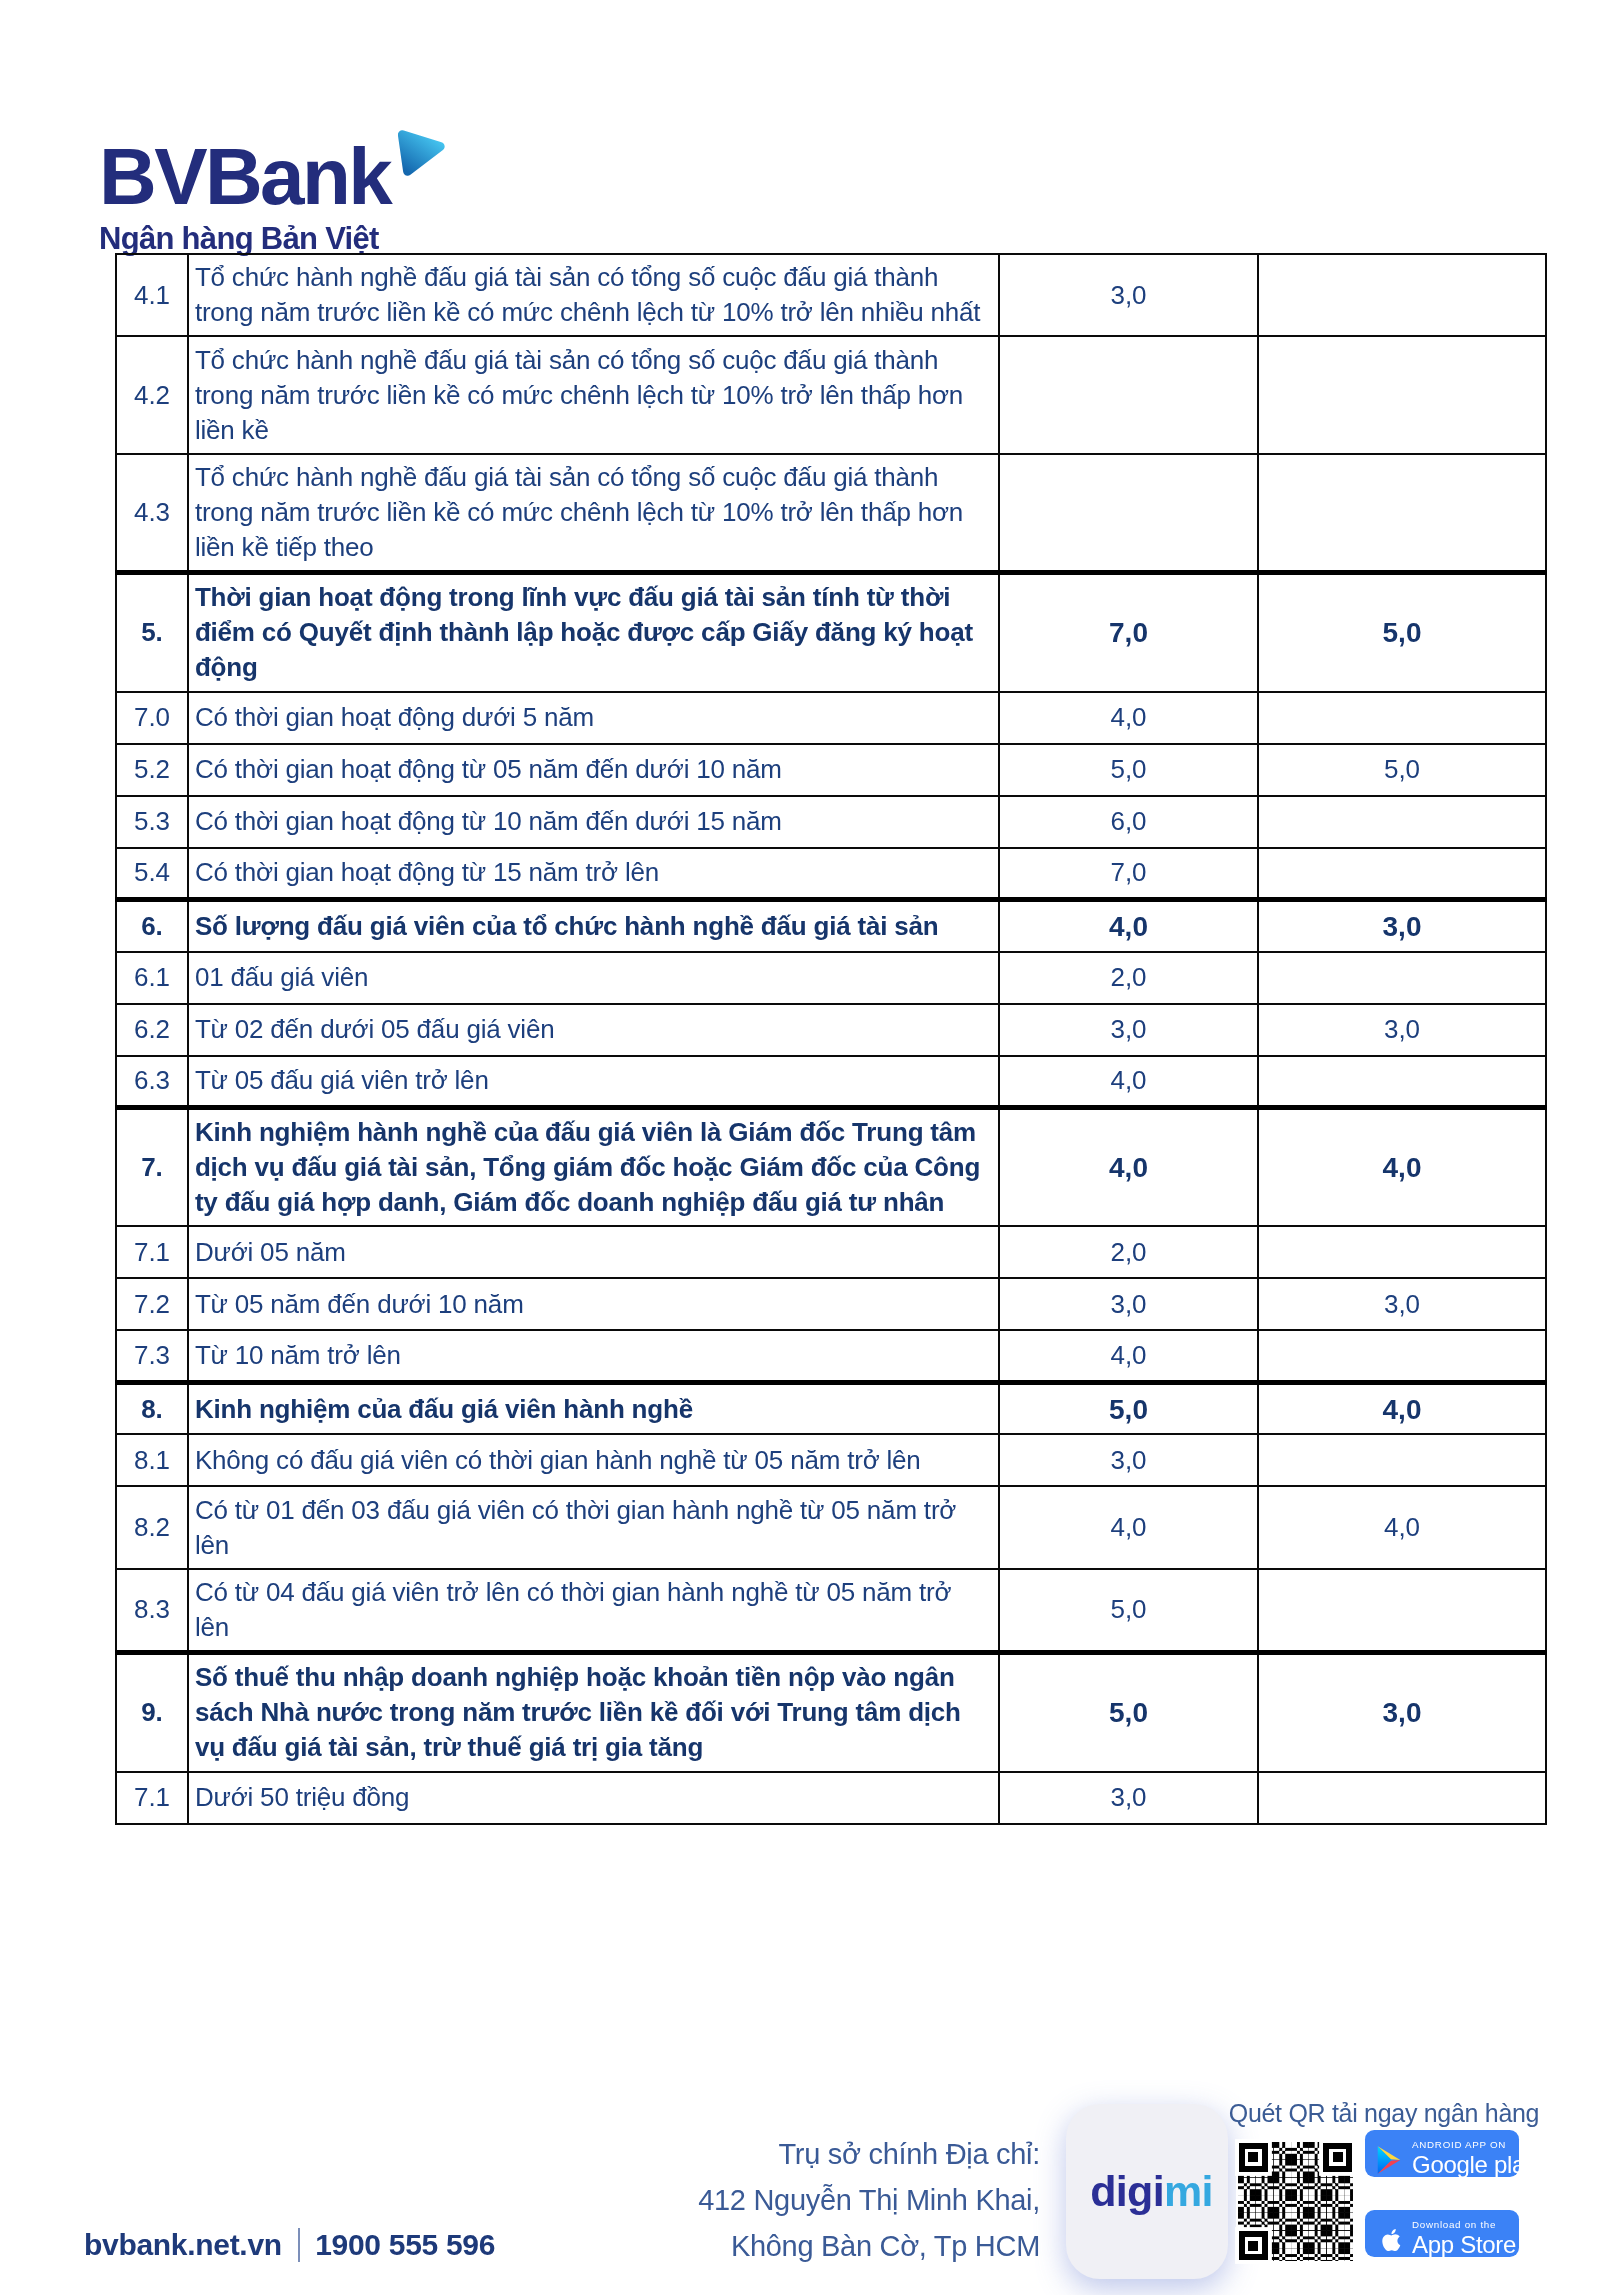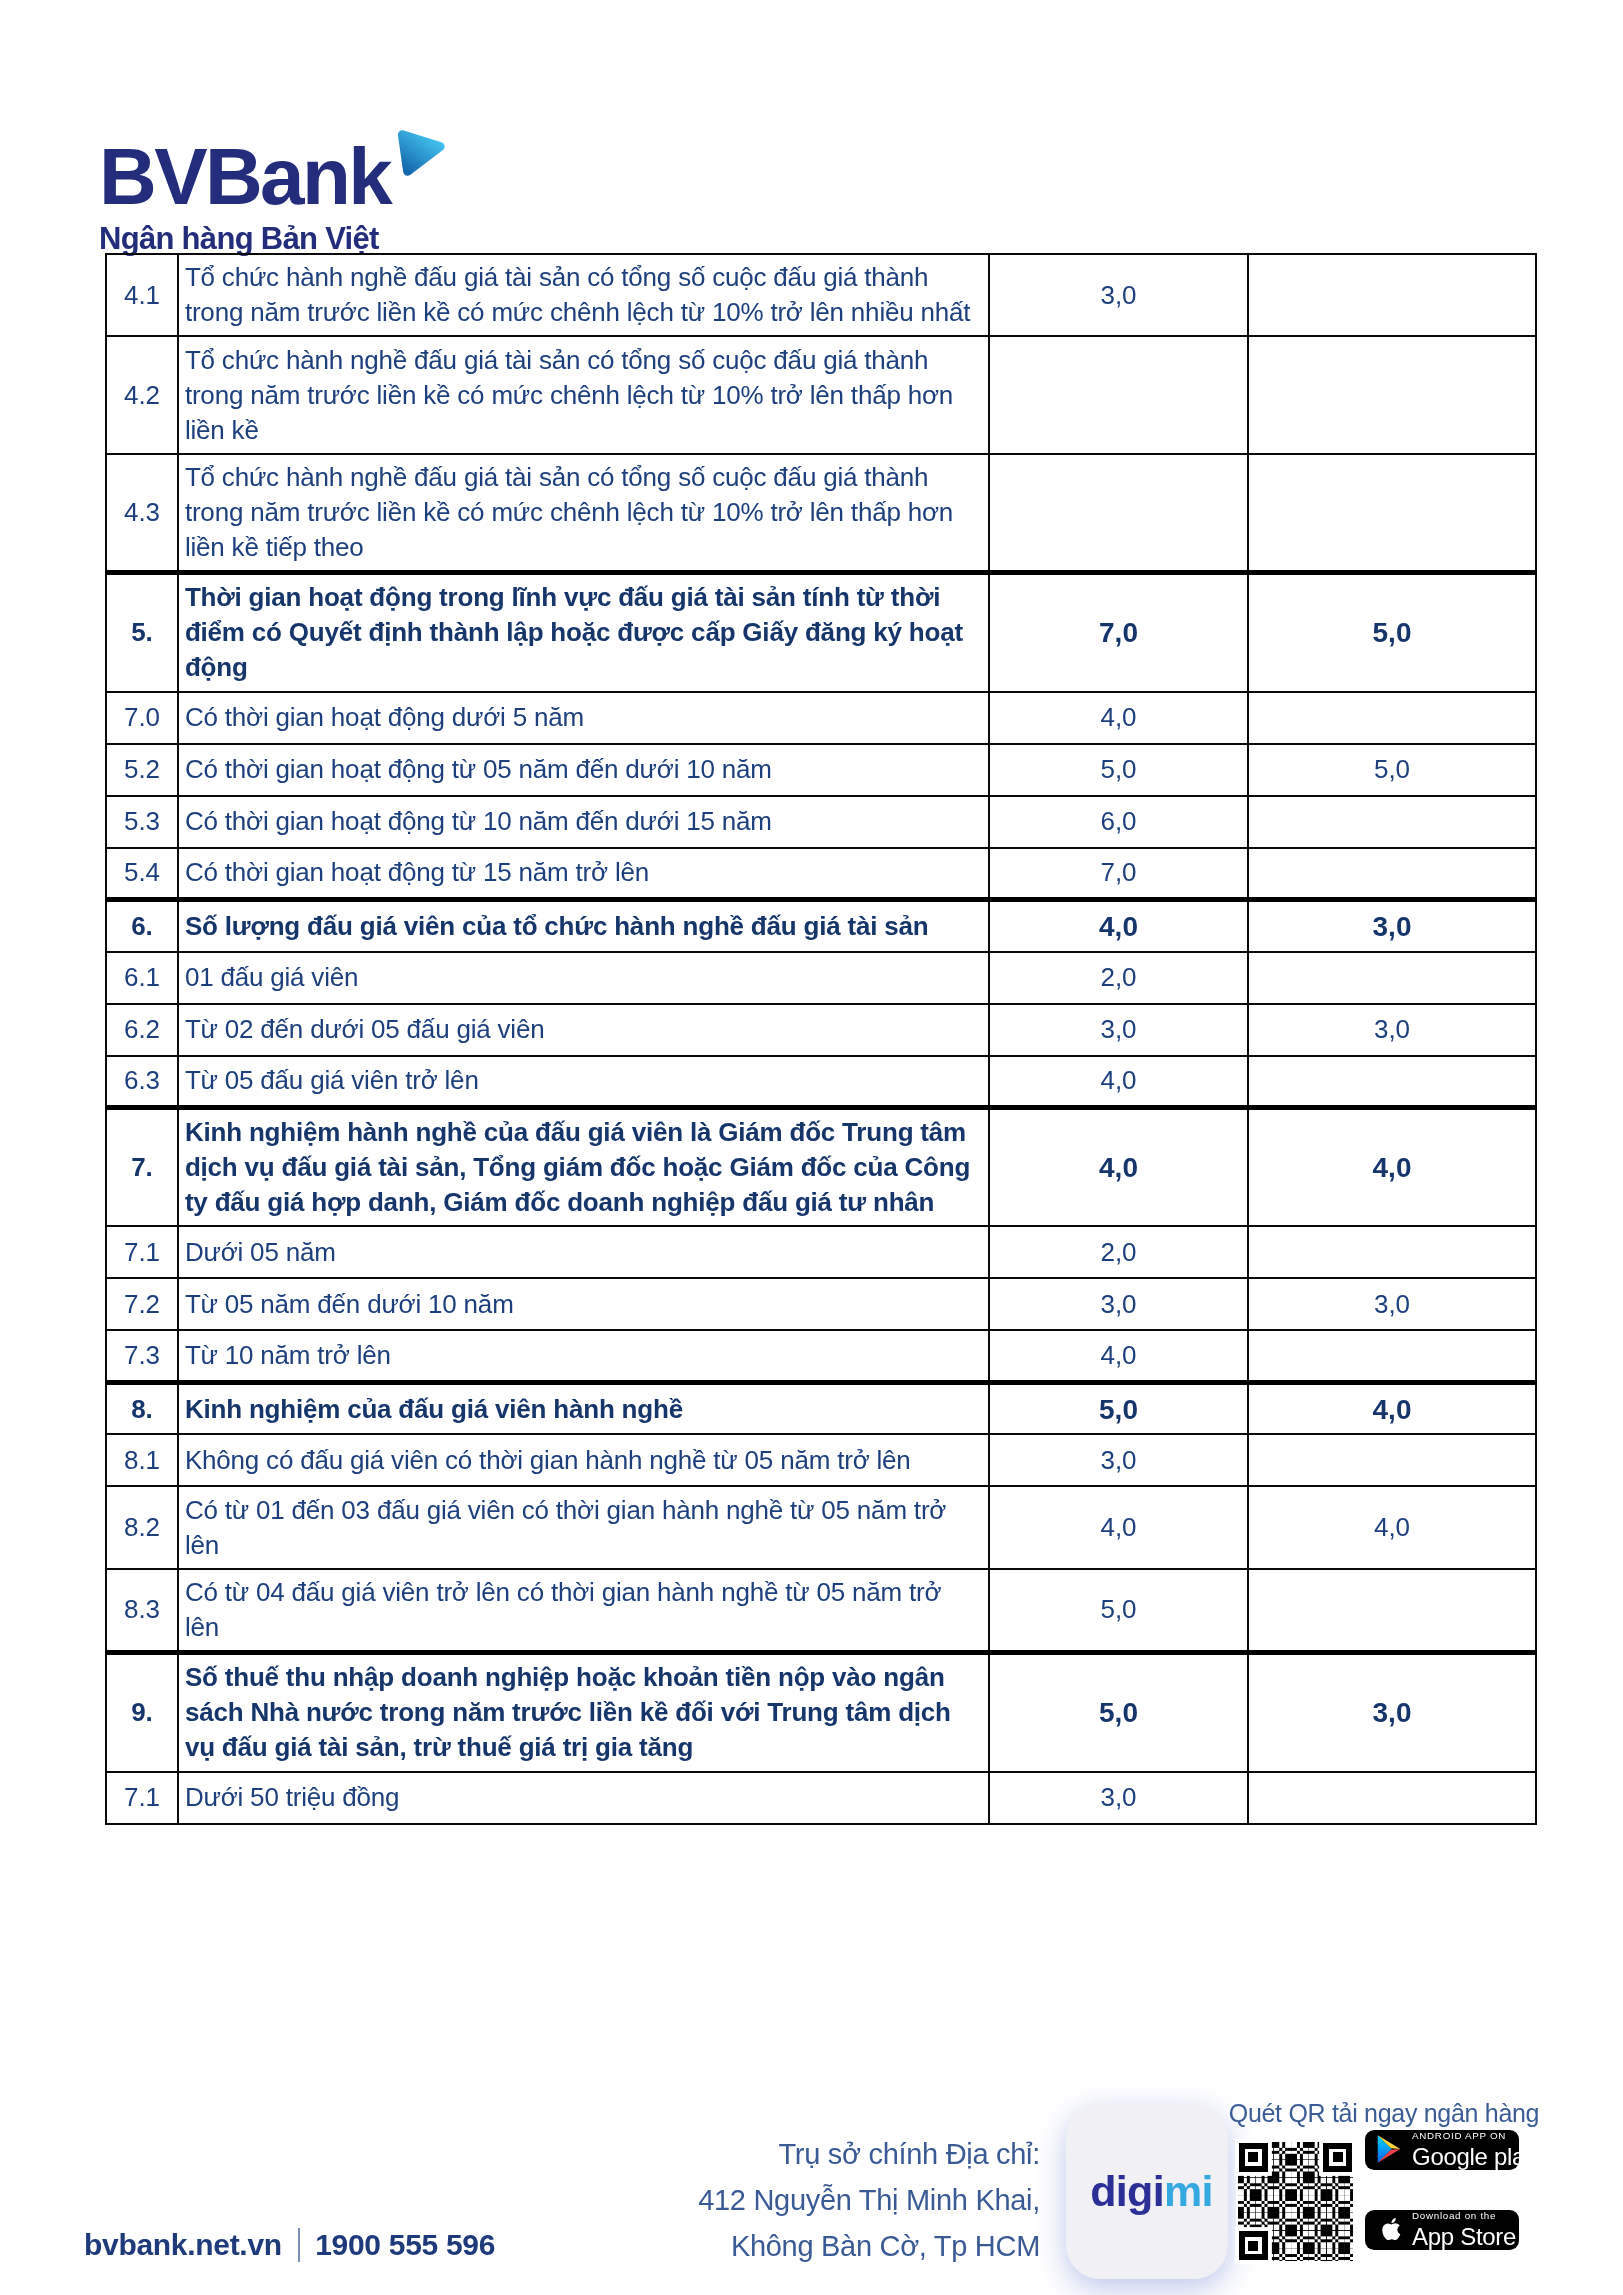--- a/index.html
+++ b/index.html
@@ -19,21 +19,21 @@
     color: #232d7c; line-height: 1;
   }
   .logo-tri { position:absolute; right:-58px; top:-10.5px; }
   .tagline {
     font-size: 31px; font-weight: bold; color:#232d7c;
     letter-spacing: -0.7px; margin-top: 3.9px;
   }
 
   
   table.criteria {
-    position:absolute; left:105px; top:253px; width:1430px;
+    position:absolute; left:115px; top:253px; width:1430px;
     border-collapse: collapse; table-layout: fixed;
   }
   table.criteria td {
     border: 2px solid #0a0a0a;
     vertical-align: middle;
     font-size: 26px; line-height: 35px;
     color:#1d3f7d;
     height: 52px;
   }
   td.c-no   { text-align:center; padding: 1.3px 1.3px; }
@@ -82,23 +82,23 @@
     background: repeating-conic-gradient(#000 0% 25%, #fff 0% 50%);
     background-size: 17.7px 17.7px;
     mix-blend-mode: difference;
   }
   .qr .f { position:absolute; width:29px; height:29px; border:6.5px solid #000;
     background:#fff; box-shadow: 0 0 0 3.9px #fff; }
   .qr .f::after { content:""; position:absolute; inset:3.3px; background:#000; }
   .f.tl { top:2.6px; left:2.6px; } .f.tr { top:2.6px; right:2.6px; } .f.bl { bottom:2.6px; left:2.6px; }
 
   .badge {
-    position:absolute; left:1365px; width:154px; height:40px;
-    background:#000000; border-radius:9.2px; color:#fff;
-    display:flex; align-items:center; padding:0 9.2px; gap:7.9px;
+    position:absolute; left:1365px; width:154px; height:47px;
+    background:#3b82f6; border-radius:9.2px; color:#fff;
+    display:flex; align-items:flex-end; padding:0 9.2px; gap:7.9px;
   }
   .badge-gp { top:2130px; } .badge-as { top:2210px; }
   .badge .txt { display:flex; flex-direction:column; justify-content:center; line-height:1; }
   .badge .small { font-size:9.8px; letter-spacing:0.7px; margin-bottom:3.3px; white-space:nowrap; }
   .badge .big   { font-size:24px; letter-spacing:-0.3px; white-space:nowrap; }
 </style>
 </head>
 <body>
 
 <div class="page">

